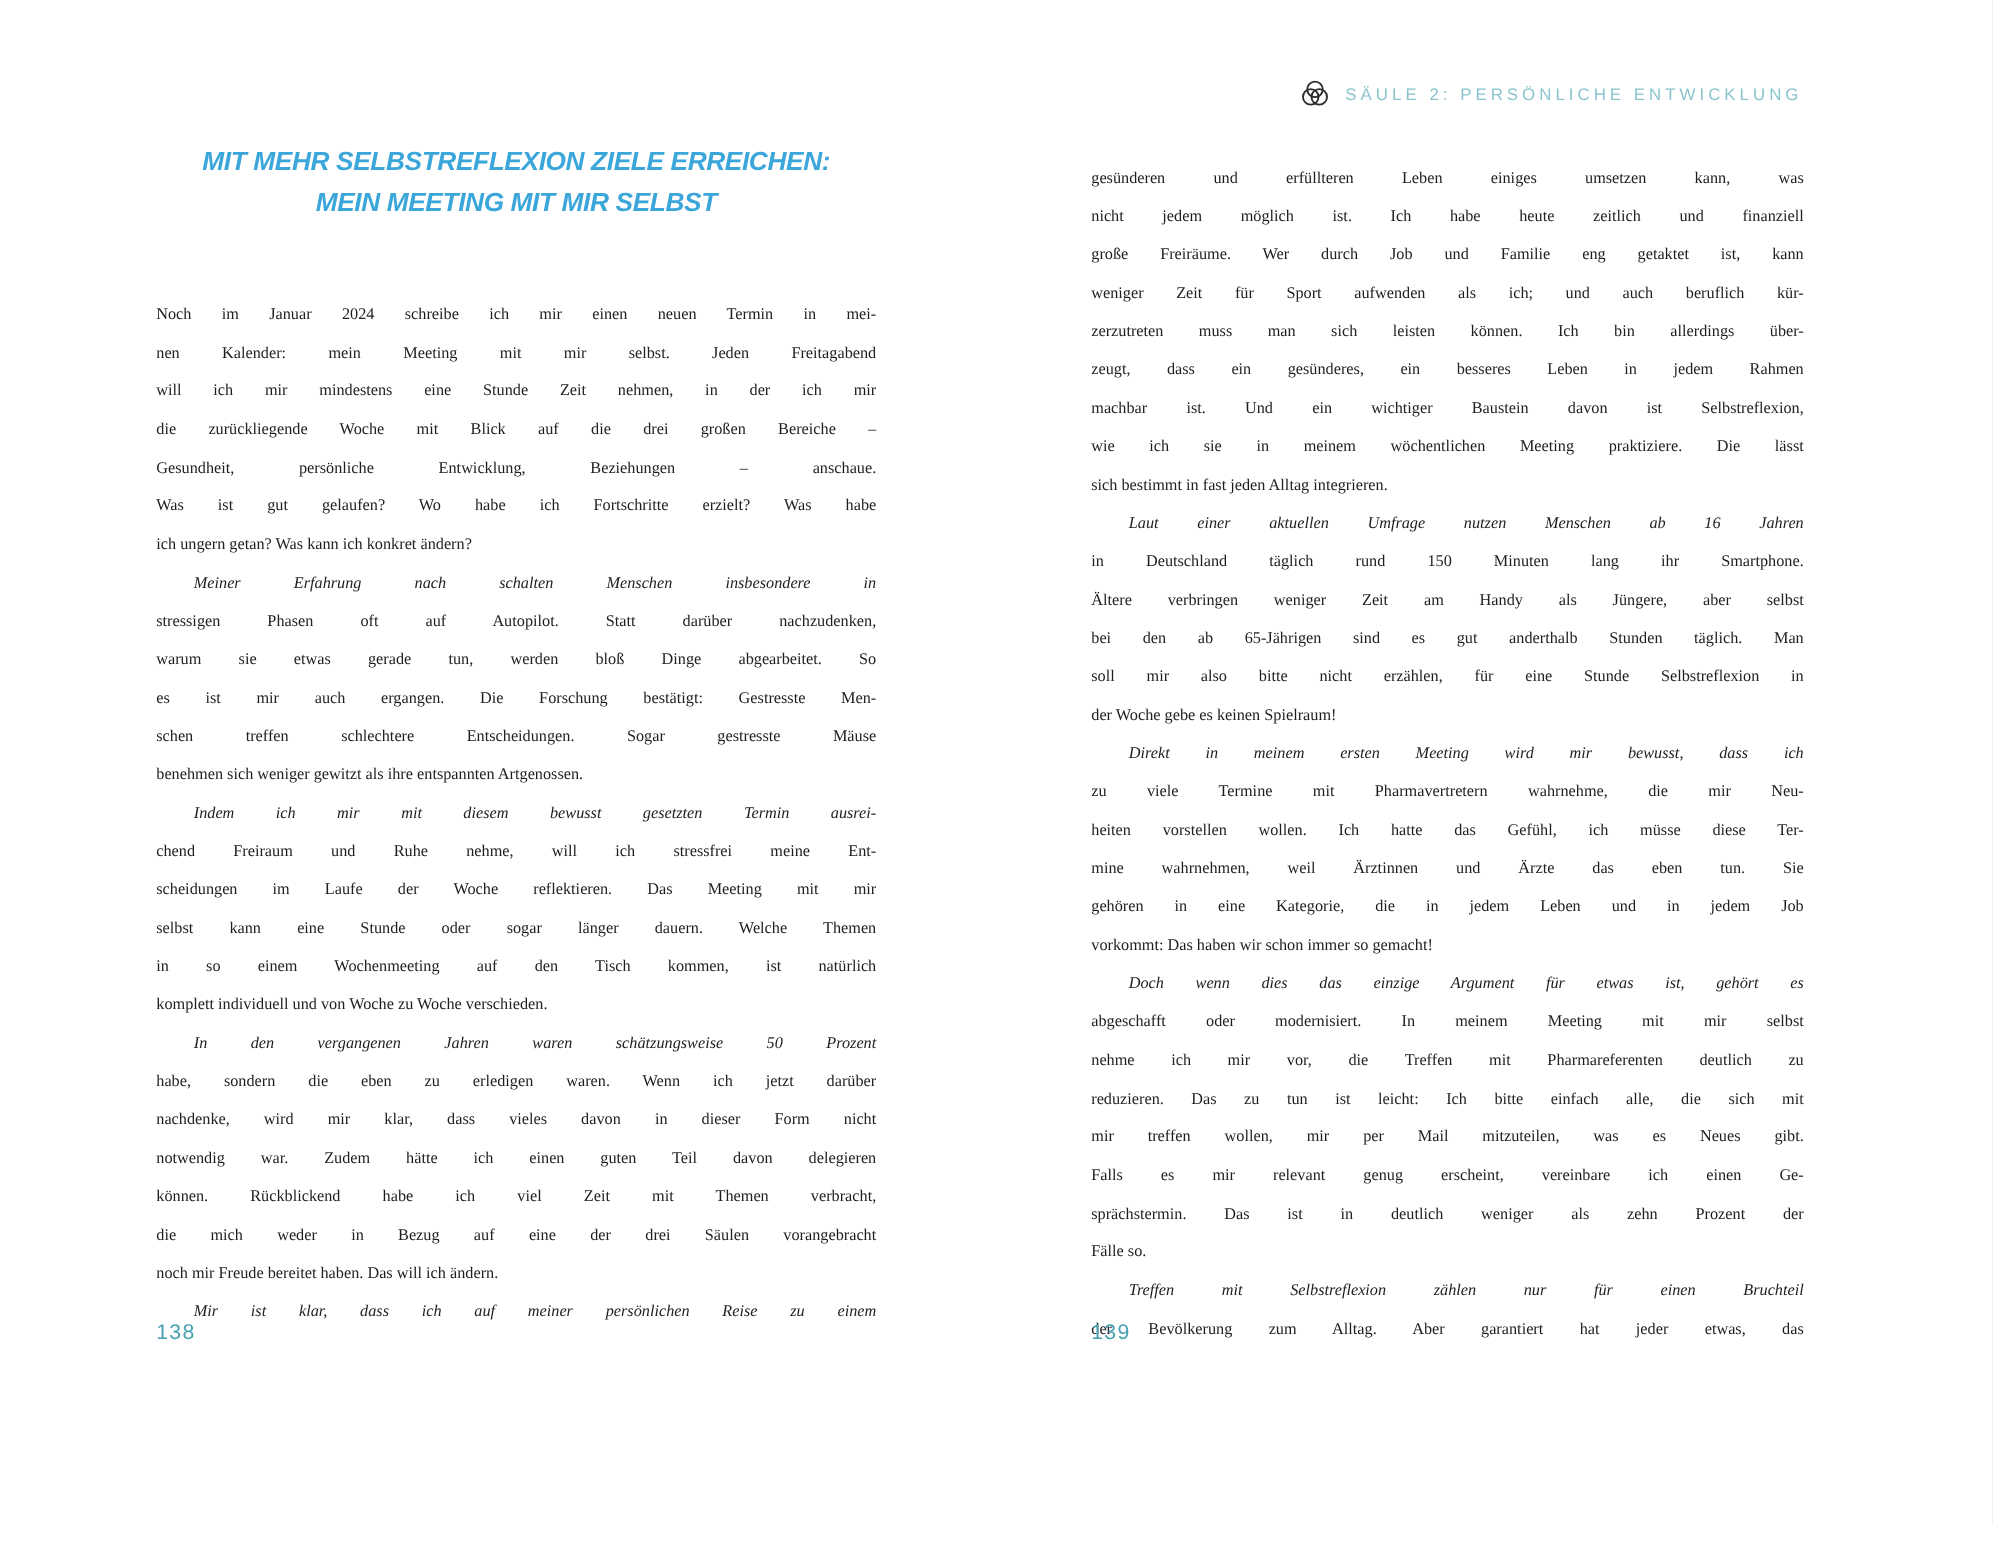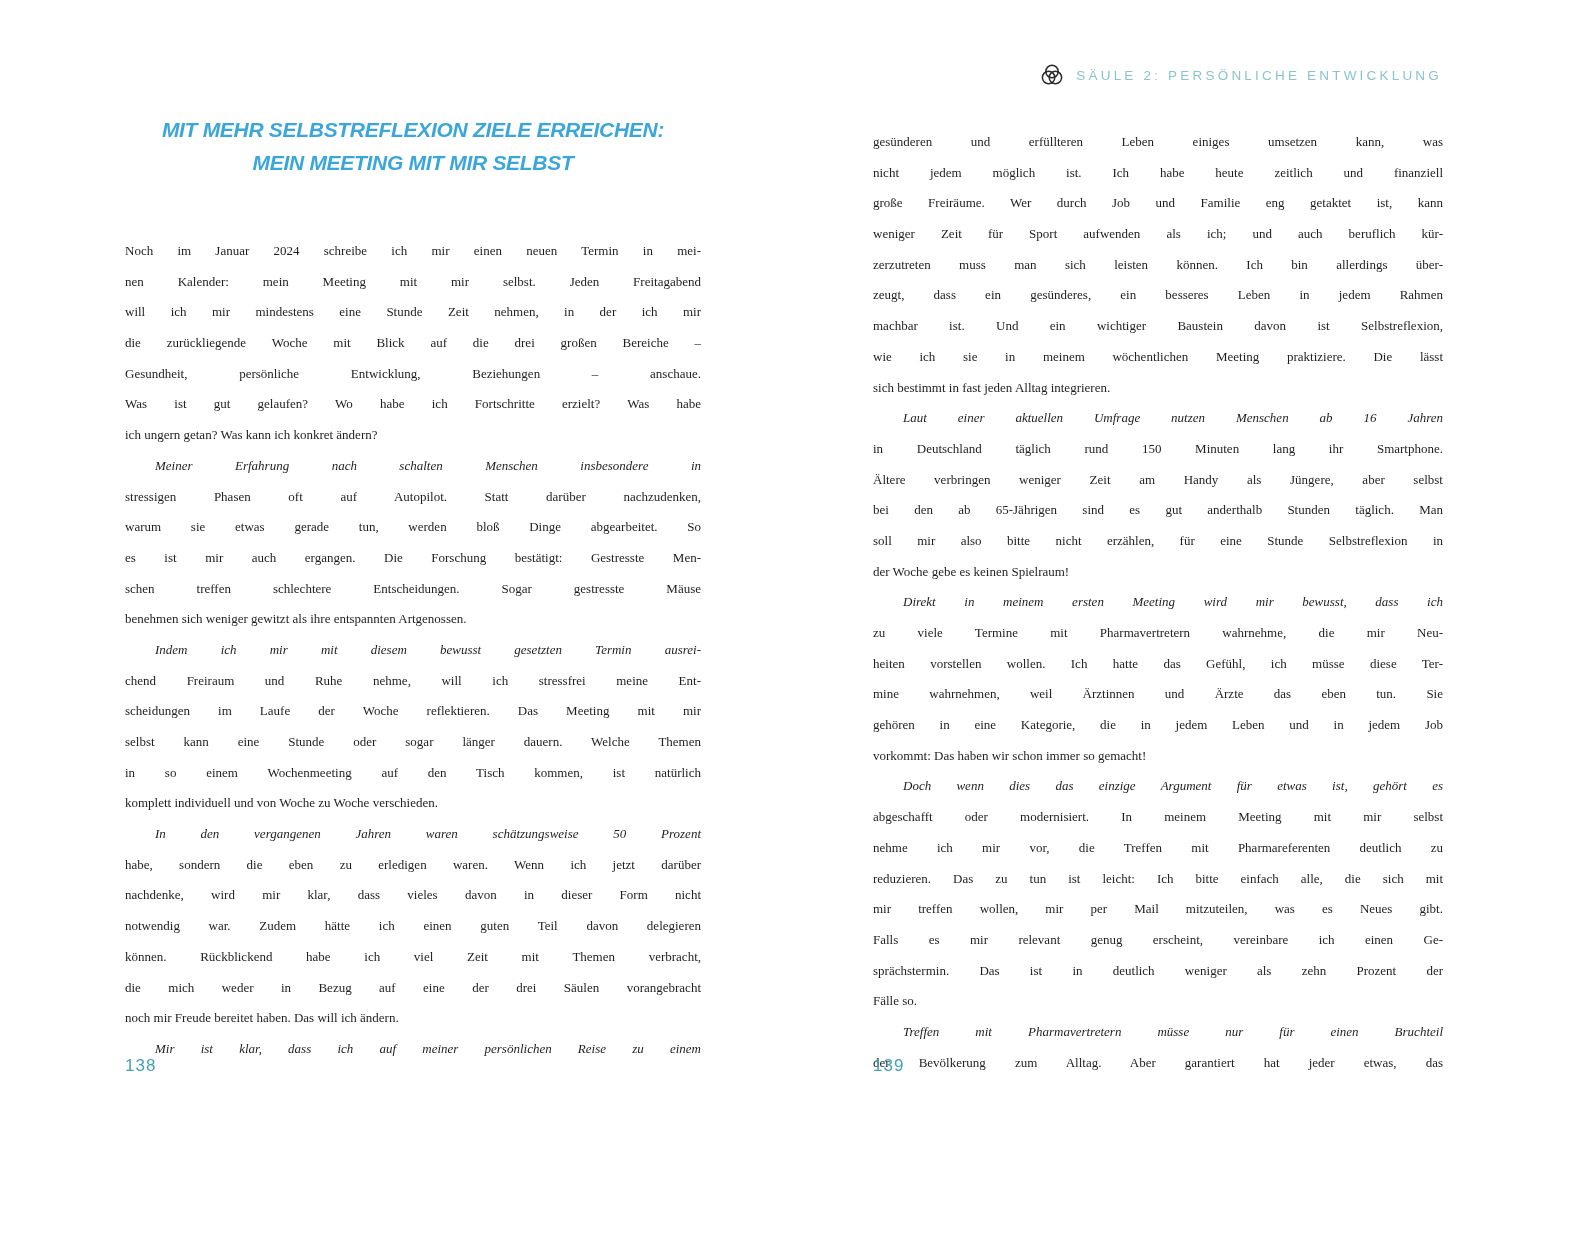--- a/index.html
+++ b/index.html
@@ -152,20 +152,20 @@
       <div class="line">gehören in eine Kategorie, die in jedem Leben und in jedem Job</div>
       <div class="line para-end">vorkommt: Das haben wir schon immer so gemacht!</div>
       <div class="line indent">Doch wenn dies das einzige Argument für etwas ist, gehört es</div>
       <div class="line">abgeschafft oder modernisiert. In meinem Meeting mit mir selbst</div>
       <div class="line">nehme ich mir vor, die Treffen mit Pharmareferenten deutlich zu</div>
       <div class="line">reduzieren. Das zu tun ist leicht: Ich bitte einfach alle, die sich mit</div>
       <div class="line">mir treffen wollen, mir per Mail mitzuteilen, was es Neues gibt.</div>
       <div class="line">Falls es mir relevant genug erscheint, vereinbare ich einen Ge-</div>
       <div class="line">sprächstermin. Das ist in deutlich weniger als zehn Prozent der</div>
       <div class="line para-end">Fälle so.</div>
-      <div class="line indent">Treffen mit Pharmavertretern müsse nur für einen Bruchteil</div>
+      <div class="line indent">Treffen mit Selbstreflexion zählen nur für einen Bruchteil</div>
       <div class="line">der Bevölkerung zum Alltag. Aber garantiert hat jeder etwas, das</div>
     </div>
 
   <div class="page-number left">138</div>
   <div class="page-number right">139</div>
 
 </div>
 
 </body></html>

